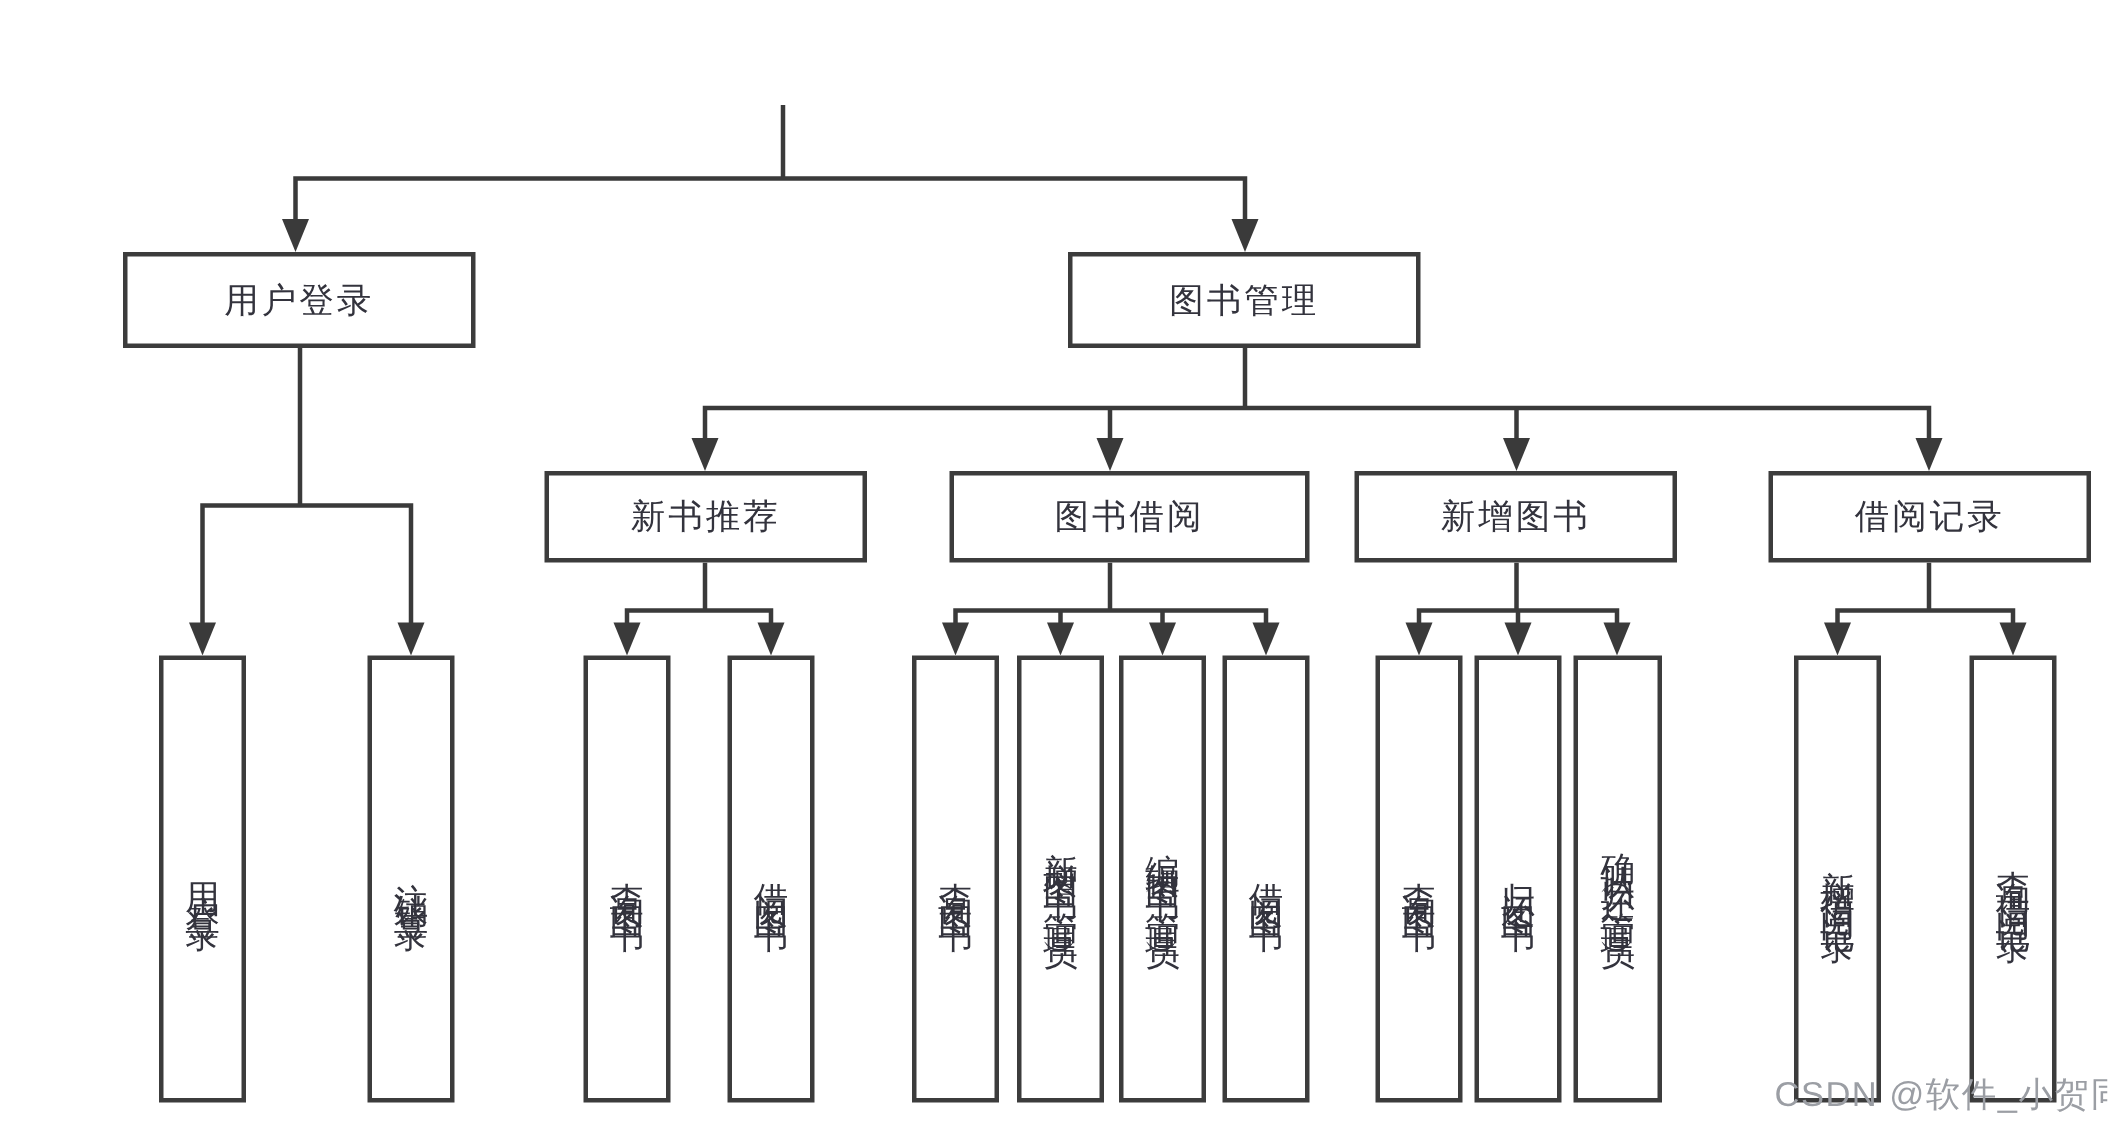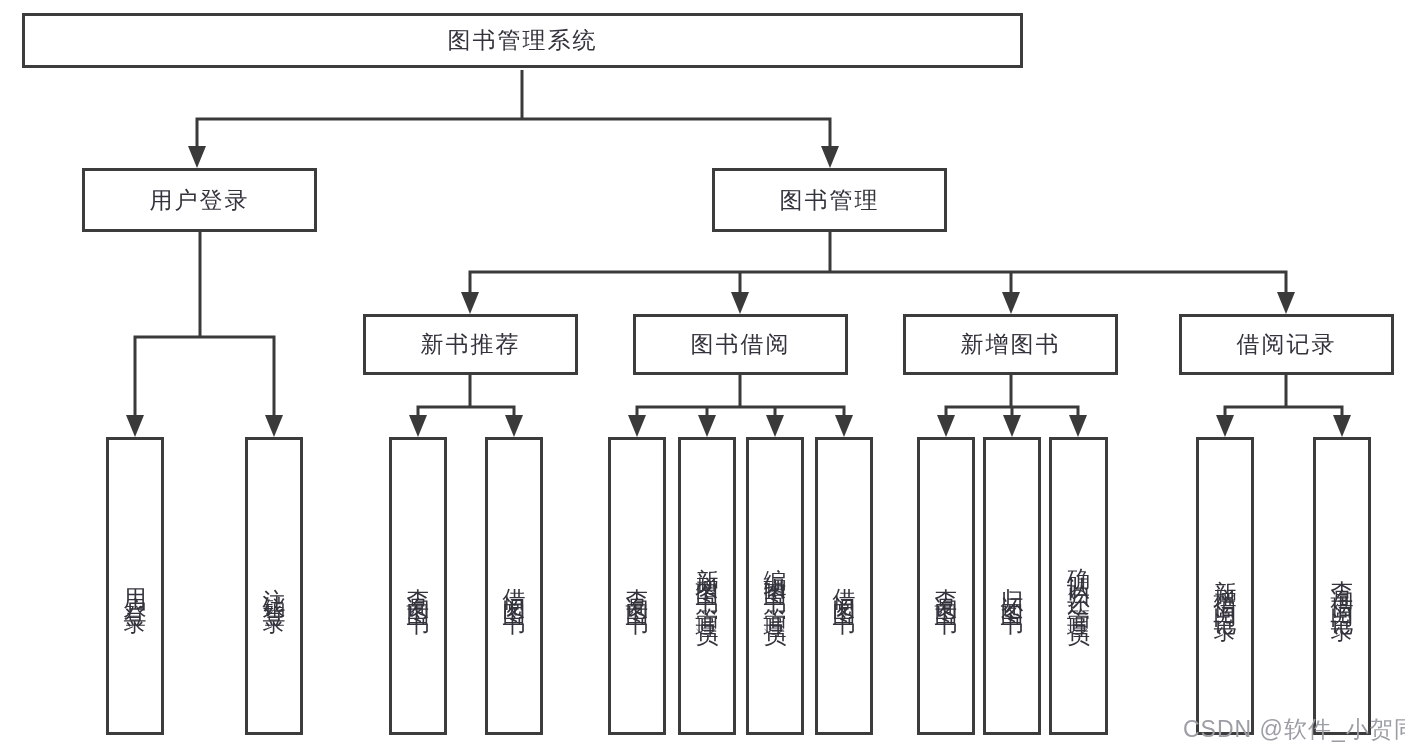--- a/index.html
+++ b/index.html
@@ -85,35 +85,32 @@
       <polygon points="766,415 784,415 775,437"></polygon>
       <polygon points="835,415 853,415 844,437"></polygon>
       <polygon points="937,415 955,415 946,437"></polygon>
       <polygon points="1003,415 1021,415 1012,437"></polygon>
       <polygon points="1069,415 1087,415 1078,437"></polygon>
       <polygon points="1216,415 1234,415 1225,437"></polygon>
       <polygon points="1333,415 1351,415 1342,437"></polygon>
     </g>
   </svg>
 
-  <div class="box hbox" style="left:22px; top:13px; width:1001px; height:55px;">
-    <span>图书管理系统</span>
-  </div>
 
   <div class="box hbox" style="left:82px; top:168px; width:235px; height:64px;">
     <span>用户登录</span>
   </div>
   <div class="box hbox" style="left:363px; top:314px; width:215px; height:61px;">
     <span>新书推荐</span>
   </div>
 
   <div class="box hbox" style="left:712px; top:168px; width:235px; height:64px;">
     <span>图书管理</span>
   </div>
-  <div class="box hbox" style="left:633px; top:314px; width:215px; height:61px;">
+  <div class="box hbox" style="left:633px; top:314px; width:240px; height:61px;">
     <span>图书借阅</span>
   </div>
   <div class="box hbox" style="left:903px; top:314px; width:215px; height:61px;">
     <span>新增图书</span>
   </div>
   <div class="box hbox" style="left:1179px; top:314px; width:215px; height:61px;">
     <span>借阅记录</span>
   </div>
 
   <div class="box vbox" style="left:106px; top:437px; width:58px; height:298px;">

